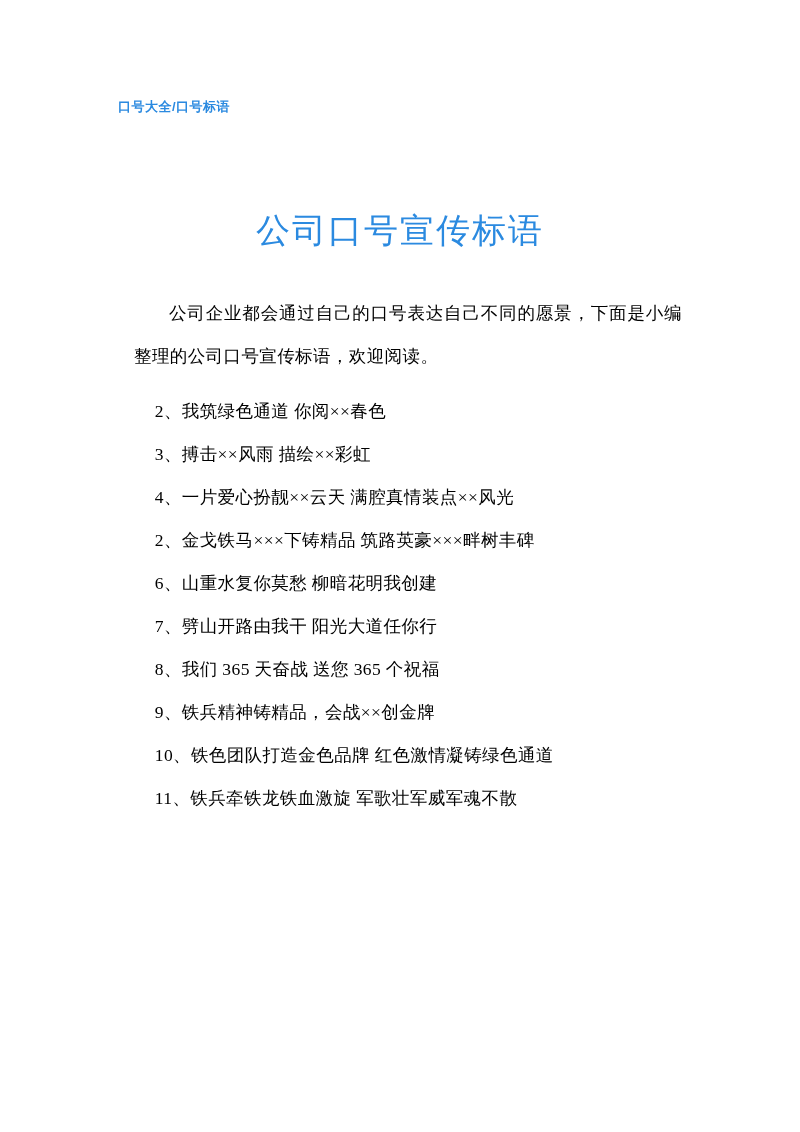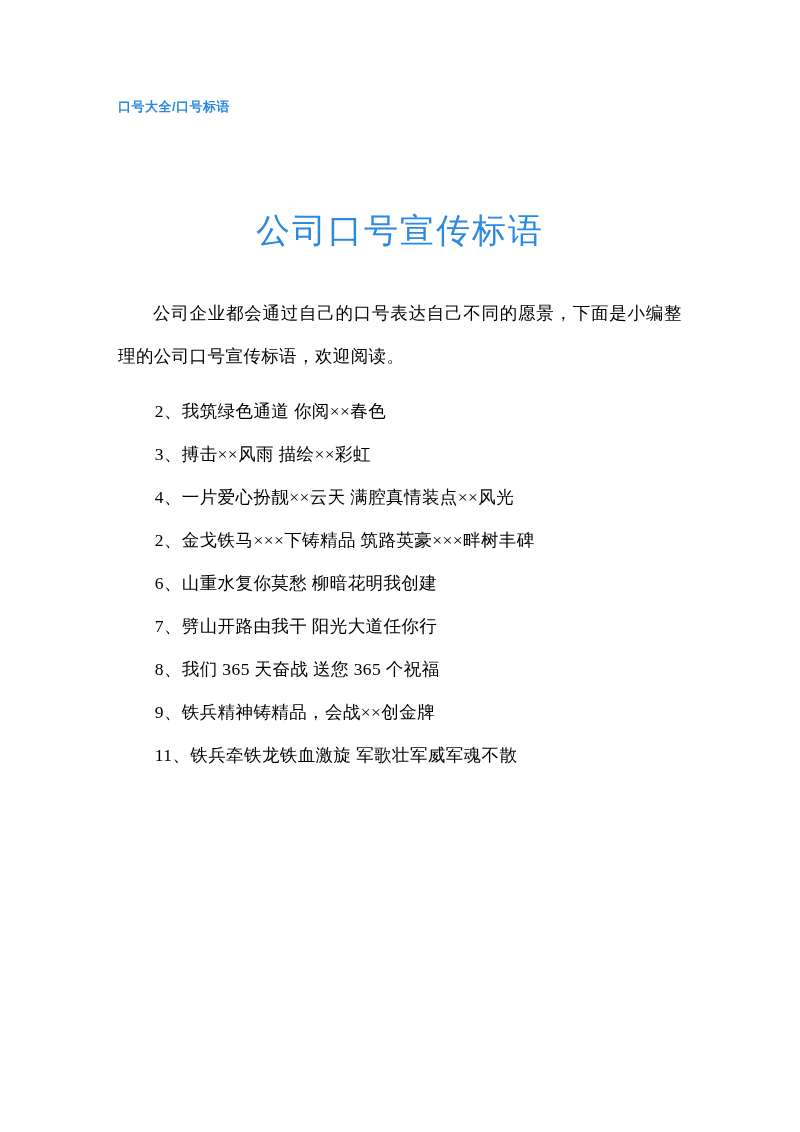--- a/index.html
+++ b/index.html
@@ -47,21 +47,21 @@
     position: absolute;
     top: 292px;
     left: 118px;
     width: 564px;
   }
   .intro {
     font-size: 17.5px;
     line-height: 43px;
     text-indent: 2em;
     text-align: justify;
-    margin: 0 0 12px 0;
+    margin: 0 0 12px 16px;
     letter-spacing: 0.4px;
   }
   .item {
     font-size: 17.5px;
     line-height: 43px;
     letter-spacing: 0.4px;
     margin: 0;
     padding-left: 2.1em;
     white-space: nowrap;
   }
@@ -78,16 +78,17 @@
   <div class="body-content">
     <p class="intro">公司企业都会通过自己的口号表达自己不同的愿景，下面是小编整理的公司口号宣传标语，欢迎阅读。</p>
     <p class="item">2、我筑绿色通道  你阅××春色</p>
     <p class="item">3、搏击××风雨  描绘××彩虹</p>
     <p class="item">4、一片爱心扮靓××云天  满腔真情装点××风光</p>
     <p class="item">2、金戈铁马×××下铸精品  筑路英豪×××畔树丰碑</p>
     <p class="item">6、山重水复你莫愁  柳暗花明我创建</p>
     <p class="item">7、劈山开路由我干  阳光大道任你行</p>
     <p class="item">8、我们 365 天奋战  送您 365 个祝福</p>
     <p class="item">9、铁兵精神铸精品，会战××创金牌</p>
+    <p class="item">10、铁色团队打造金色品牌  红色激情凝铸绿色通道</p>
     <p class="item">11、铁兵牵铁龙铁血激旋  军歌壮军威军魂不散</p>
   </div>
 
 </div>
 
 </body></html>

